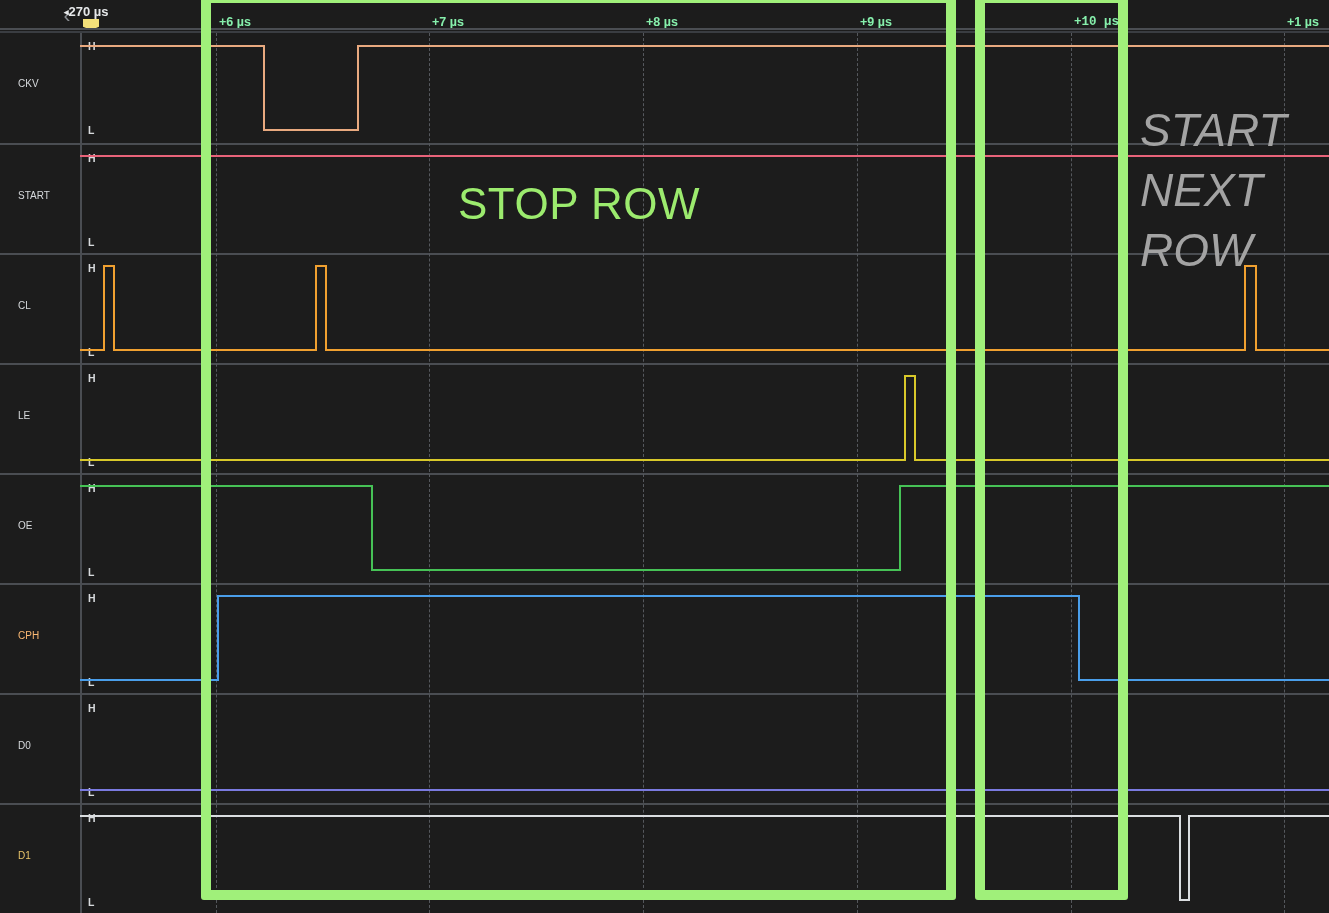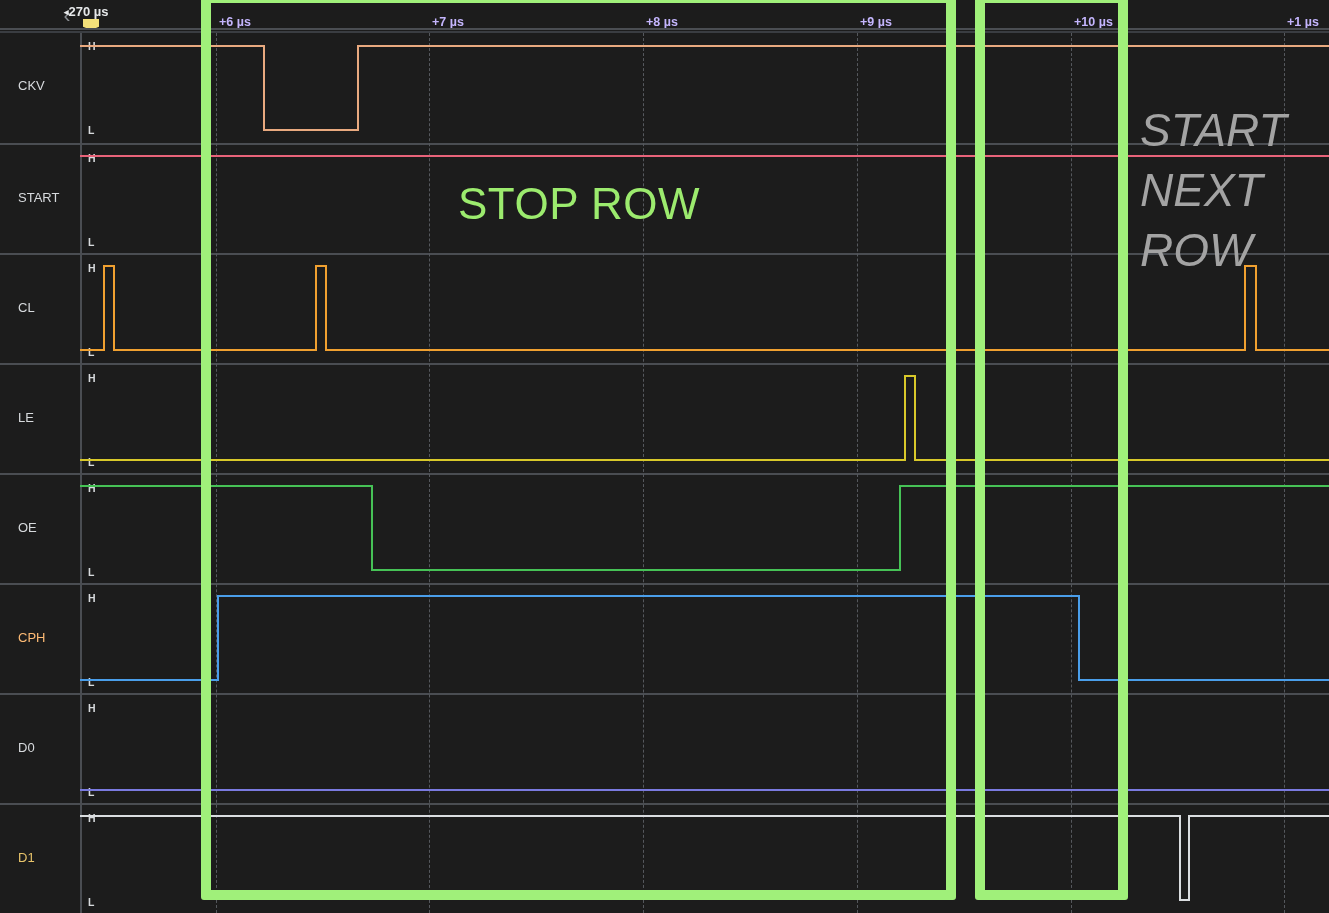--- a/index.html
+++ b/index.html
@@ -62,21 +62,21 @@
   .marker-flag {
     position: absolute;
     left: 83px; top: 19px;
     width: 16px; height: 11px;
     background: #f3e07a;
     clip-path: polygon(0 0, 100% 0, 100% 70%, 50% 100%, 0 70%);
   }
   .tick-label {
     position: absolute;
     top: 15px;
-    color: #c4b5fd;
+    color: #86efac;
     font-size: 12.5px;
     font-weight: bold;
     white-space: nowrap;
   }
 
   
   .rows-area {
     position: absolute;
     left: 0; top: 33px;
     width: 1329px; height: 880px;
@@ -86,21 +86,21 @@
     left: 0;
     width: 1329px;
     border-top: 2px solid #4a4d52;
     box-sizing: border-box;
   }
   .chan-row.first { border-top: none; }
   .chan-label {
     position: absolute;
     left: 18px;
     color: #d7dadd;
-    font-size: 13px;
+    font-size: 10px;
     white-space: nowrap;
   }
   .label-divider {
     position: absolute;
     left: 80px; top: 0;
     width: 2px; height: 100%;
     background: #4a4d52;
   }
   .hl {
     position: absolute;
@@ -159,21 +159,21 @@
     <div class="back-chevron">‹</div>
     <div class="view-range">
       <span class="tri">◂</span><span>270 µs</span>
     </div>
     <div class="marker-flag"></div>
     <div id="tick-labels">
         <div class="tick-label" style="left: 219px;">+6 µs</div>
         <div class="tick-label" style="left: 432px;">+7 µs</div>
         <div class="tick-label" style="left: 646px;">+8 µs</div>
         <div class="tick-label" style="left: 860px;">+9 µs</div>
-        <div class="tick-label" style="left: 1074px;">+10 µs</div>
+        <div class="tick-label" style="left: 1074px; font-family: Liberation Mono, monospace;">+10 µs</div>
         <div class="tick-label" style="left: 1287px;">+1 µs</div>
       </div>
     <div class="sep-top"></div>
     <div class="sep-bot"></div>
   </div>
 
   <div class="rows-area" id="rows-area">
       <div class="chan-row first" style="top: 0px; height: 110px;">
         <div class="chan-label" style="top: 45px; color: rgb(215, 218, 221);">CKV</div>
         <div class="label-divider"></div>

